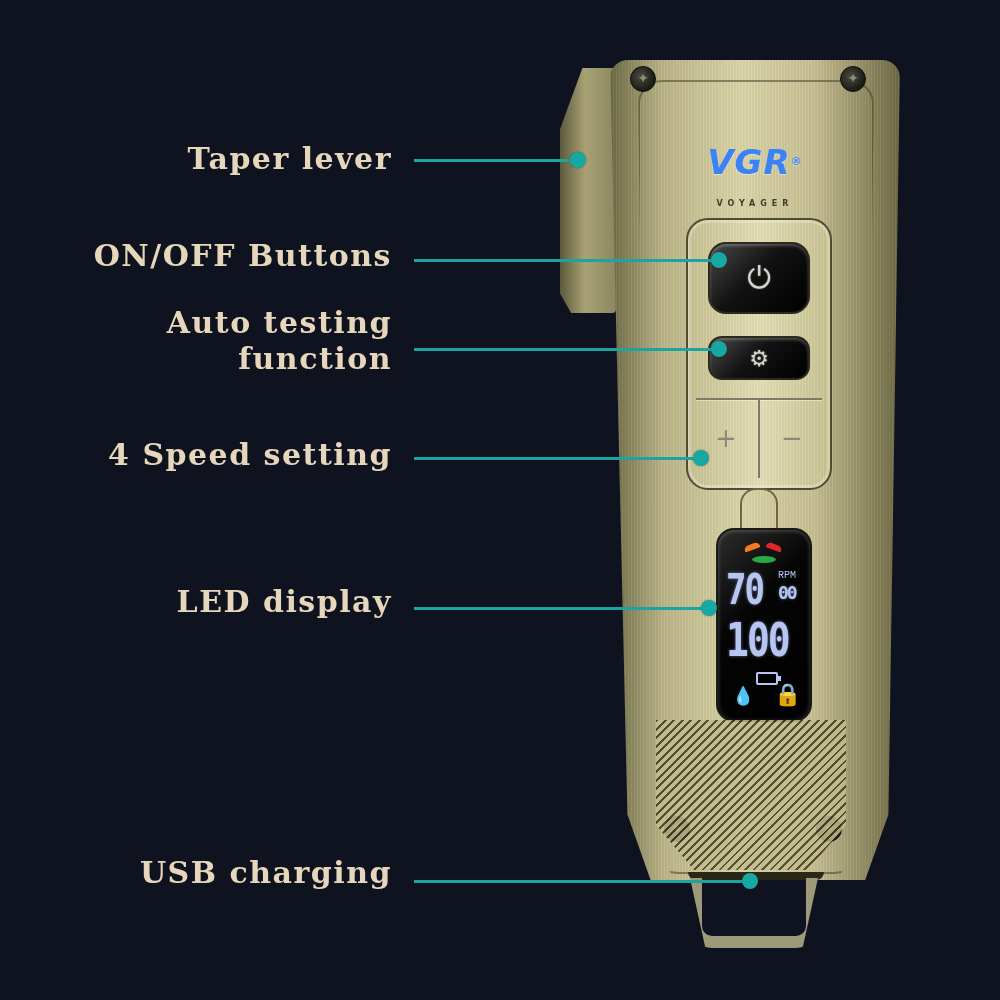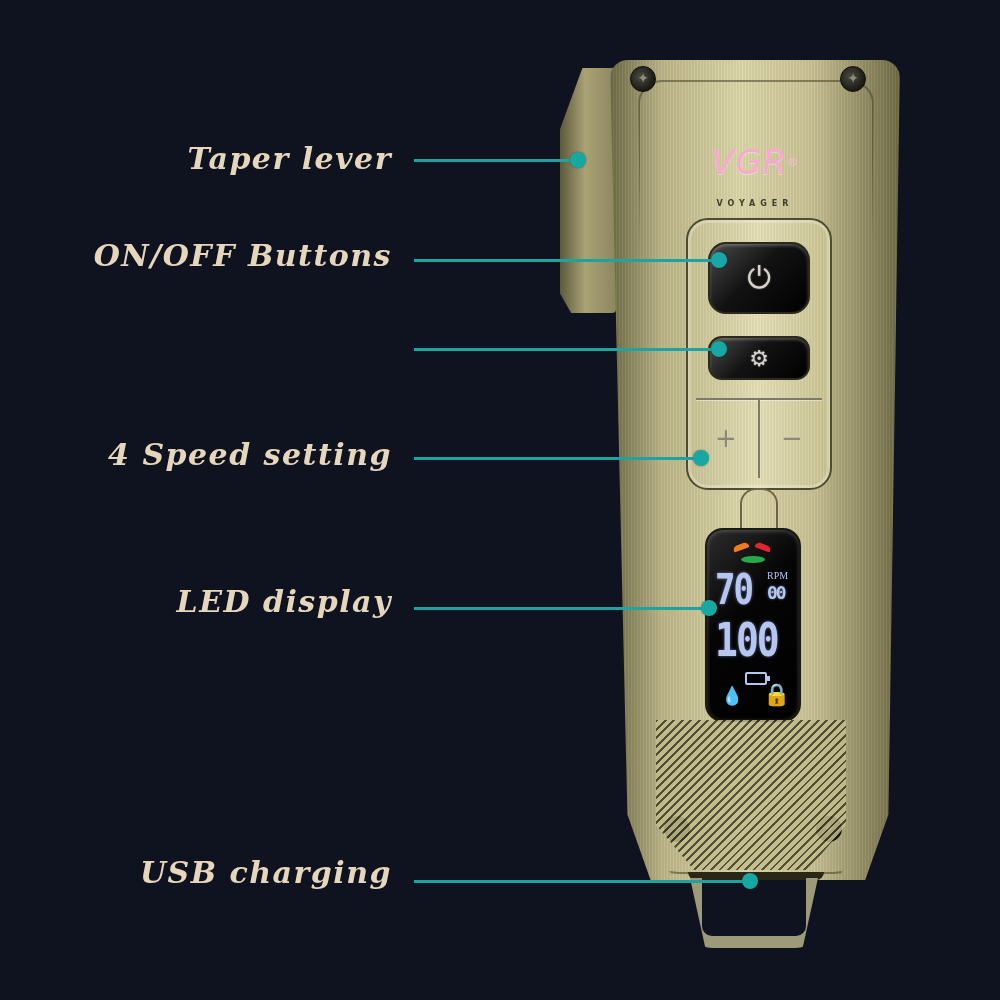--- a/index.html
+++ b/index.html
@@ -15,21 +15,20 @@
   .label {
     position: absolute;
     right: 608px;
     color: #e6d6bb;
     font-weight: bold;
     font-size: 30px;
     line-height: 36px;
     letter-spacing: 1.5px;
     text-align: right;
     white-space: nowrap;
-    font-style: italic;
   }
   .label .line2 { display: block; }
 
   
   .connector {
     position: absolute;
     height: 3px;
     background: #1ea3a0;
     left: 414px;
   }
@@ -71,23 +70,23 @@
     content: "✦"; position: absolute; left: 0; right: 0; top: 2px;
     text-align: center; color: #8f8c78; font-size: 14px; line-height: 18px;
     font-family: "DejaVu Sans", sans-serif;
   }
 
   .logo {
     position: absolute; left: 135px; top: 85px; width: 120px; text-align: center;
     color: #4b4a35;
   }
   .logo-main {
-    font-family: "DejaVu Sans", sans-serif; font-weight: normal; font-style: italic;
+    font-family: "DejaVu Sans", sans-serif; font-weight: bold; font-style: italic;
     font-size: 34px; line-height: 34px; letter-spacing: 1px;
-    color: #f9a8d4; text-shadow: 0 1px 0 rgba(255,255,255,0.4);
+    color: #3b82f6; text-shadow: 0 1px 0 rgba(255,255,255,0.4);
   }
   .logo-reg { font-size: 11px; vertical-align: top; font-style: normal; }
   .logo-sub {
     font-family: "DejaVu Sans", sans-serif; font-size: 8px; letter-spacing: 5px;
     font-weight: bold; color: #3f3e2c; margin-top: 20px;
   }
 
   .control-panel {
     position: absolute; left: 126px; top: 158px; width: 142px; height: 268px;
     border-radius: 22px;
@@ -137,41 +136,41 @@
   }
   .btn-plus { left: 0; }
   .btn-minus { left: 66px; }
 
   .deco-top {
     position: absolute; left: 180px; top: 428px; width: 34px; height: 44px;
     border: 2px solid #6a6645; border-bottom: none; border-radius: 16px 16px 0 0;
   }
 
   .lcd {
-    position: absolute; left: 145px; top: 468px; width: 92px; height: 190px;
+    position: absolute; left: 156px; top: 468px; width: 92px; height: 190px;
     border-radius: 18px;
     background: linear-gradient(135deg, #2c2c2c 0%, #050505 40%, #000 100%);
     border: 2px solid #1a1a14;
     box-shadow: inset 0 1px 4px rgba(255,255,255,0.25);
     overflow: hidden;
   }
   .indicators { position: absolute; left: 24px; top: 12px; width: 46px; height: 24px; }
   .ind { position: absolute; height: 6px; border-radius: 6px 6px 2px 2px; }
   .ind-orange { left: 2px; top: 2px; width: 16px; background: #f27a20; transform: rotate(-20deg); }
   .ind-red { left: 24px; top: 2px; width: 16px; background: #e3262b; transform: rotate(20deg); }
   .ind-green { left: 10px; top: 14px; width: 24px; height: 7px; background: #27a947; border-radius: 50%; }
 
   .seg {
     position: absolute; color: #b7c6f0;
     font-family: "DejaVu Sans Mono", monospace; font-weight: bold;
     text-shadow: 0 0 3px rgba(160,185,255,0.55);
     letter-spacing: -2px;
   }
   .seg-top { left: 8px; top: 38px; font-size: 34px; line-height: 34px; transform: scaleY(1.25); transform-origin: top left; }
-  .seg-rpm-label { position: absolute; left: 60px; top: 40px; font-size: 10px; color: #b7c6f0; font-family: Liberation Serif, serif; }
+  .seg-rpm-label { position: absolute; left: 60px; top: 40px; font-size: 10px; color: #b7c6f0; font-family: Liberation Mono, monospace; }
   .seg-small { left: 60px; top: 54px; font-size: 18px; line-height: 18px; }
   .seg-bottom { left: 8px; top: 88px; font-size: 38px; line-height: 38px; transform: scaleY(1.2); transform-origin: top left; }
   .battery-icon {
     position: absolute; left: 38px; top: 142px; width: 18px; height: 9px;
     border: 2px solid #b7c6f0; border-radius: 2px;
   }
   .battery-icon::after {
     content: ""; position: absolute; right: -5px; top: 2px; width: 3px; height: 5px; background: #b7c6f0;
   }
   .oil-icon {
@@ -205,20 +204,24 @@
 </head>
 <body>
 
 <div class="stage">
 
   <div class="label" style="top:141px;">
     <span>Taper lever</span>
   </div>
   <div class="label" style="top:238px;">
     <span>ON/OFF Buttons</span>
+  </div>
+  <div class="label" style="top:305px;">
+    <span class="line2">Auto testing</span>
+    <span class="line2">function</span>
   </div>
   <div class="label" style="top:425px;margin-top:12px;">
     <span class="line2">4 Speed setting</span>
   </div>
   <div class="label" style="top:584px;">
     <span>LED display</span>
   </div>
   <div class="label" style="top:855px;">
     <span>USB charging</span>
   </div>

